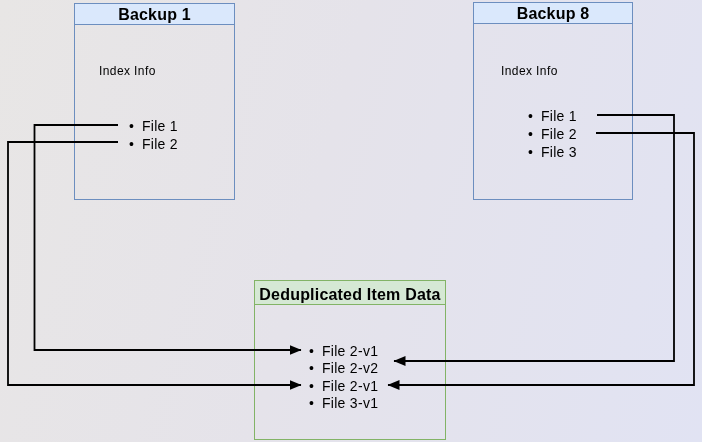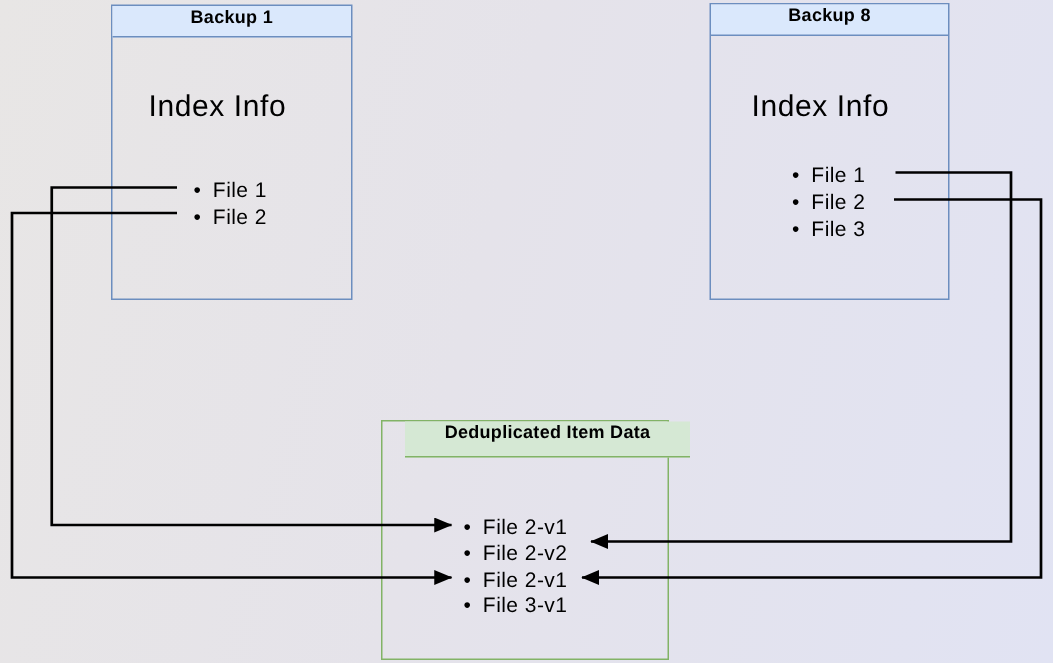--- a/index.html
+++ b/index.html
@@ -16,31 +16,31 @@
     position: absolute;
     box-sizing: border-box;
     background: transparent;
   }
   .box.blue  { border: 1.5px solid #6c8ebf; }
   .box.green { border: 1.5px solid #82b366; }
   .box-header {
     box-sizing: border-box;
     width: 100%;
     display: flex;
-    align-items: flex-start;
+    align-items: flex-end;
     justify-content: center;
     font-weight: bold;
-    font-size: 12px;
+    font-size: 16px;
     letter-spacing: 0.2px;
   }
   .blue  > .box-header { height: 21px; background: #dae8fc; border-bottom: 1.5px solid #6c8ebf; }
-  .green > .box-header { height: 24px; background: #d5e8d4; border-bottom: 1.5px solid #82b366; margin-left: 15px; }
+  .green > .box-header { height: 24px; background: #d5e8d4; border-bottom: 1.5px solid #82b366; }
   .subtitle {
     position: absolute;
-    font-size: 20px;
+    font-size: 12px;
     letter-spacing: 0.4px;
     line-height: 20px;
     white-space: nowrap;
   }
   .list { position: absolute; left: 54px; }
   .row  { display: flex; align-items: center; height: 18px; }
   .green .row { height: 17.5px; }
   .bullet { font-size: 14px; margin-right: 8px; line-height: 1; }
   .label  { font-size: 14px; letter-spacing: 0.3px; white-space: nowrap; }
   svg.connectors {

